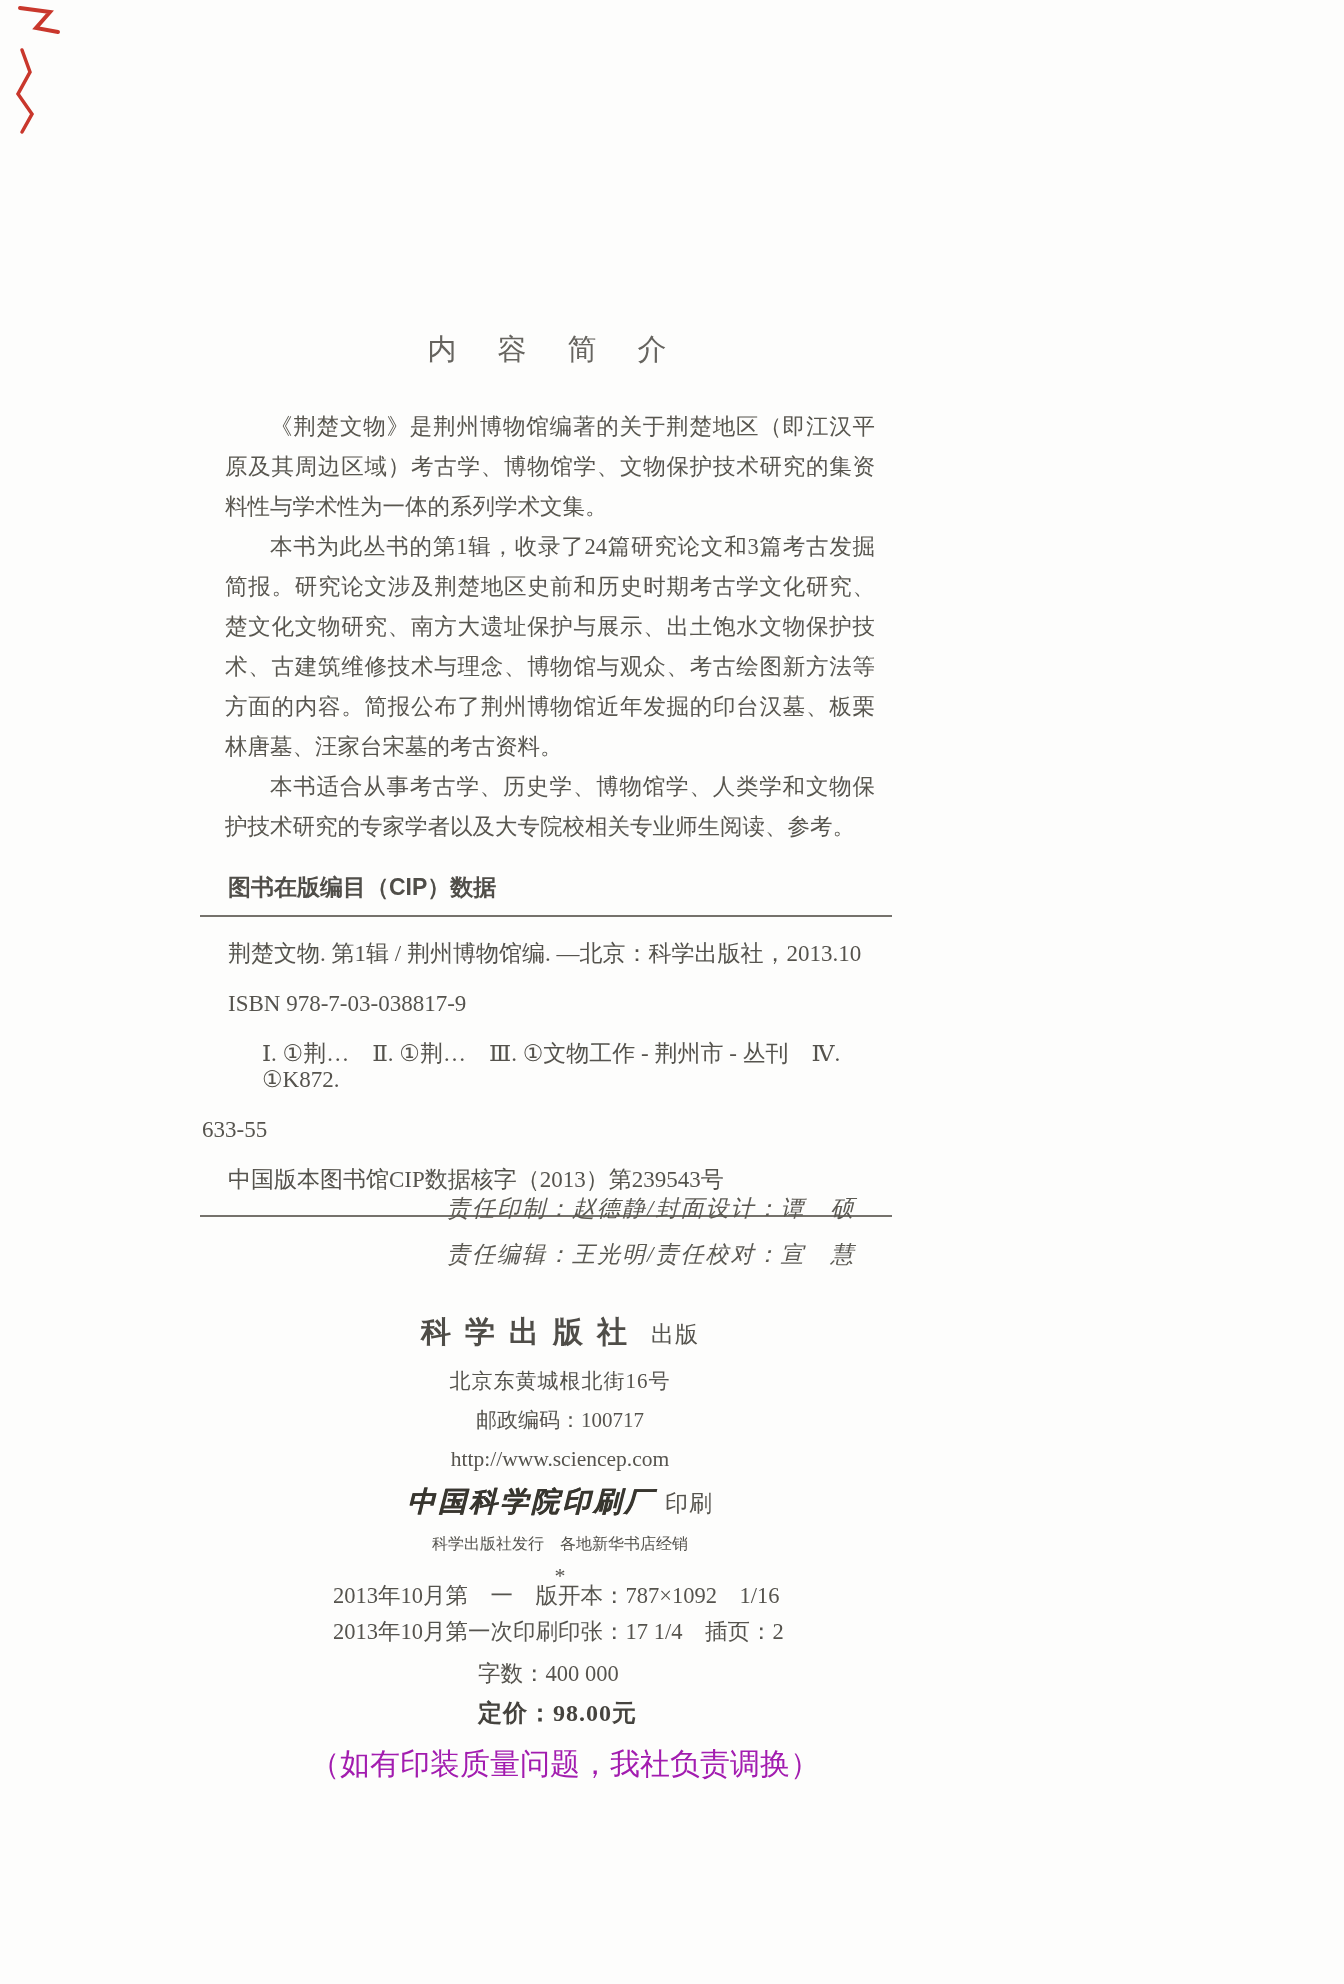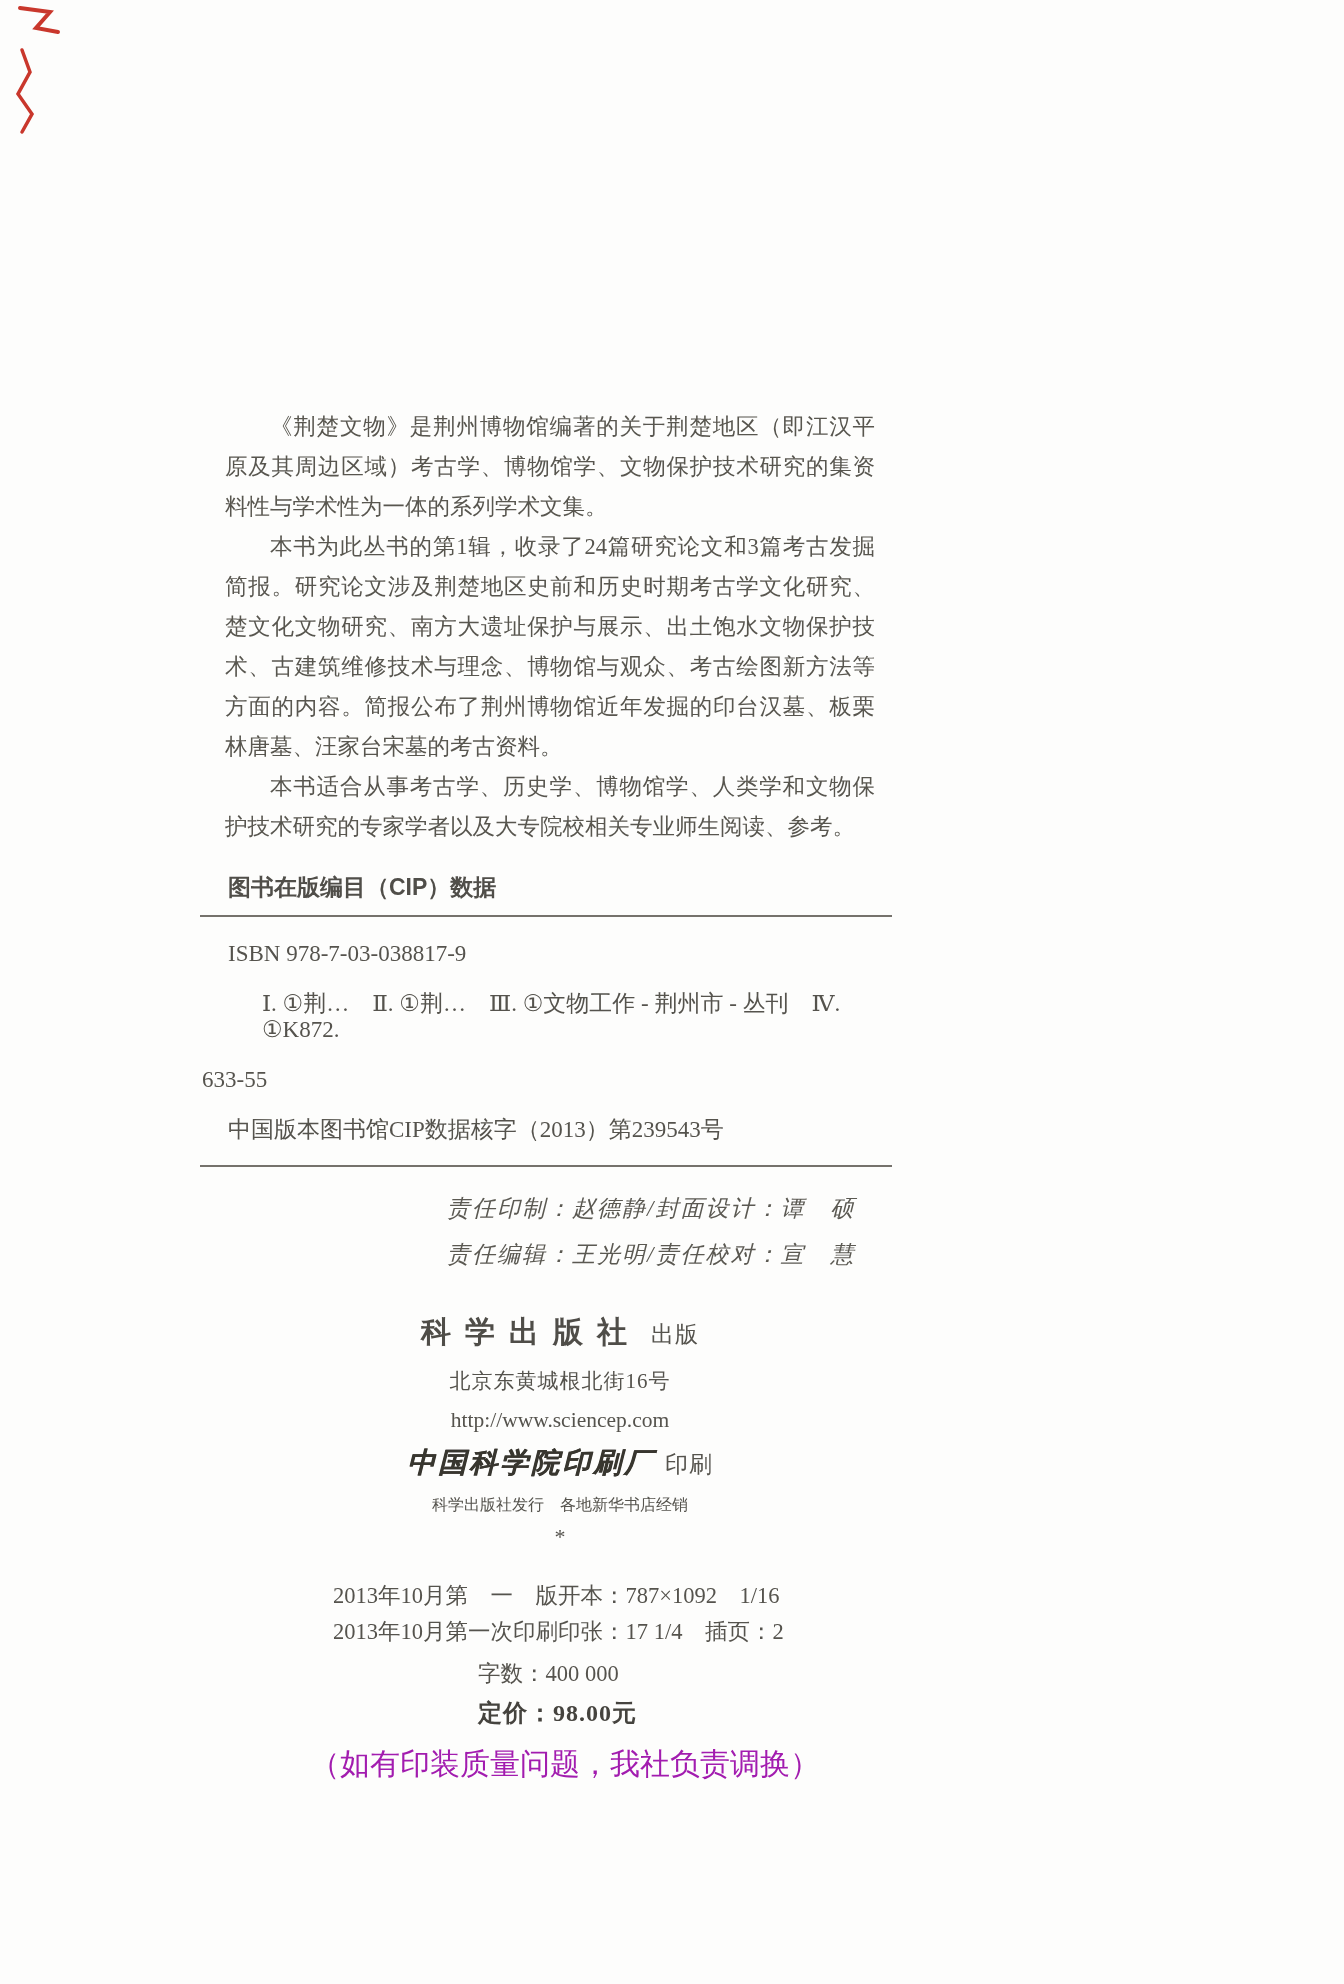--- a/index.html
+++ b/index.html
@@ -85,48 +85,51 @@
 </head>
 <body>
 
 <div class="page">
 
   <svg class="artifact" width="70" height="140" viewBox="0 0 70 140">
     <path d="M14 6 L44 10 L30 26 L52 30" fill="none" stroke="#c9372c" stroke-width="4" stroke-linecap="round"></path>
     <path d="M16 48 L24 70 L12 92 L26 112 L16 130" fill="none" stroke="#c9372c" stroke-width="3.5" stroke-linecap="round"></path>
   </svg>
 
+  <div class="intro-title">内　容　简　介</div>
 
   <div class="intro-text">
     <p>《荆楚文物》是荆州博物馆编著的关于荆楚地区（即江汉平原及其周边区域）考古学、博物馆学、文物保护技术研究的集资料性与学术性为一体的系列学术文集。</p>
     <p>本书为此丛书的第1辑，收录了24篇研究论文和3篇考古发掘简报。研究论文涉及荆楚地区史前和历史时期考古学文化研究、楚文化文物研究、南方大遗址保护与展示、出土饱水文物保护技术、古建筑维修技术与理念、博物馆与观众、考古绘图新方法等方面的内容。简报公布了荆州博物馆近年发掘的印台汉墓、板栗林唐墓、汪家台宋墓的考古资料。</p>
     <p>本书适合从事考古学、历史学、博物馆学、人类学和文物保护技术研究的专家学者以及大专院校相关专业师生阅读、参考。</p>
   </div>
 
   <div class="cip">
     <div class="cip-header">图书在版编目（CIP）数据</div>
     <div class="rule"></div>
+    <div class="cip-line">荆楚文物. 第1辑 / 荆州博物馆编. —北京：科学出版社，2013.10</div>
     <div class="cip-line">ISBN 978-7-03-038817-9</div>
     <div class="cip-line indent">Ⅰ. ①荆…　Ⅱ. ①荆…　Ⅲ. ①文物工作 - 荆州市 - 丛刊　Ⅳ. ①K872.</div>
     <div class="cip-line noindent">633-55</div>
     <div class="cip-line">中国版本图书馆CIP数据核字（2013）第239543号</div>
     <div class="rule bottom"></div>
   </div>
 
   <div class="staff">
     <div>责任印制：赵德静/封面设计：谭　硕</div>
     <div>责任编辑：王光明/责任校对：宣　慧</div>
   </div>
 
   <div class="pub">
     <div class="pub-line">
       <span class="logotype">科学出版社</span>
       <span class="pub-suffix">出版</span>
     </div>
     <div class="addr">北京东黄城根北街16号</div>
+    <div class="postcode">邮政编码：100717</div>
     <div class="url">http://www.sciencep.com</div>
     <div class="printer">
       <span class="printer-logo">中国科学院印刷厂</span>
       <span class="pub-suffix">印刷</span>
     </div>
     <div class="dist">科学出版社发行　各地新华书店经销</div>
     <div class="star">*</div>
   </div>
 
   <div class="ed-row r1">

